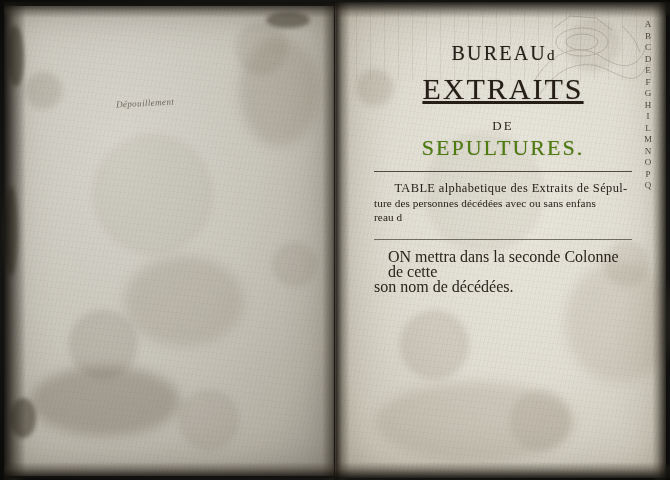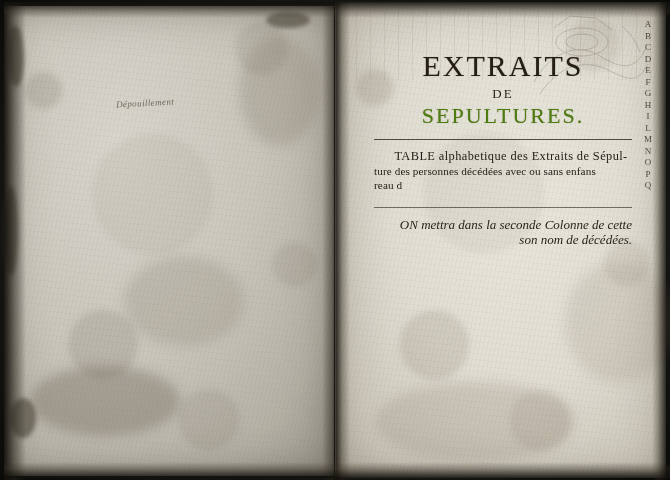--- a/index.html
+++ b/index.html
@@ -161,25 +161,26 @@
   .line-bureau .small {
     font-size: 15px;
     letter-spacing: 0;
   }
   .line-extraits {
     font-size: 30px;
     letter-spacing: 2px;
     margin-top: 7px;
     color: #241e17;
     text-shadow: 0 0 1px rgba(60,50,38,.45);
+    text-decoration: underline;
   }
   .line-de {
     font-size: 13px;
     letter-spacing: 2px;
-    margin-top: 3px;
+    margin-top: 12px;
   }
   .line-sepultures {
     font-size: 22px;
     letter-spacing: 2px;
     margin-top: 1px;
     color: #4d7c0f;
     text-shadow: 0 0 1px rgba(60,50,38,.4);
   }
   .rule {
     height: 1px;
@@ -193,23 +194,22 @@
     font-size: 11.2px;
     line-height: 14.6px;
     color: #27211a;
     margin-top: 9px;
     letter-spacing: .1px;
   }
   .para .ind { padding-left: 16px; text-align: center; }
   .para .caps { font-size: 12.4px; letter-spacing: .4px; }
 
   .note {
-    text-align: right;
-    font-style: italic;
-    font-size: 13px;
+    text-align: left;
+    font-size: 16px;
     line-height: 15px;
     color: #2a241c;
     margin-top: 9px;
   }
   .note .ind { padding-left: 14px; }
 
   
   .index-tabs {
     position: absolute;
     right: 8px;
@@ -316,20 +316,23 @@
       <span>I</span>
       <span>L</span>
       <span>M</span>
       <span>N</span>
       <span>O</span>
       <span>P</span>
       <span>Q</span>
     </div>
 
     <div class="title-block">
+      <div class="line-bureau">
+        <span>BUREAU</span><span class="small">d</span>
+      </div>
       <div class="line-extraits">EXTRAITS</div>
       <div class="line-de">DE</div>
       <div class="line-sepultures">SEPULTURES.</div>
 
       <div class="rule"></div>
 
       <div class="para">
         <div class="ind"><span class="caps">TABLE alphabetique des Extraits de Sépul-</span></div>
         <div>ture des personnes décédées avec ou sans enfans</div>
         <div>reau d</div>

